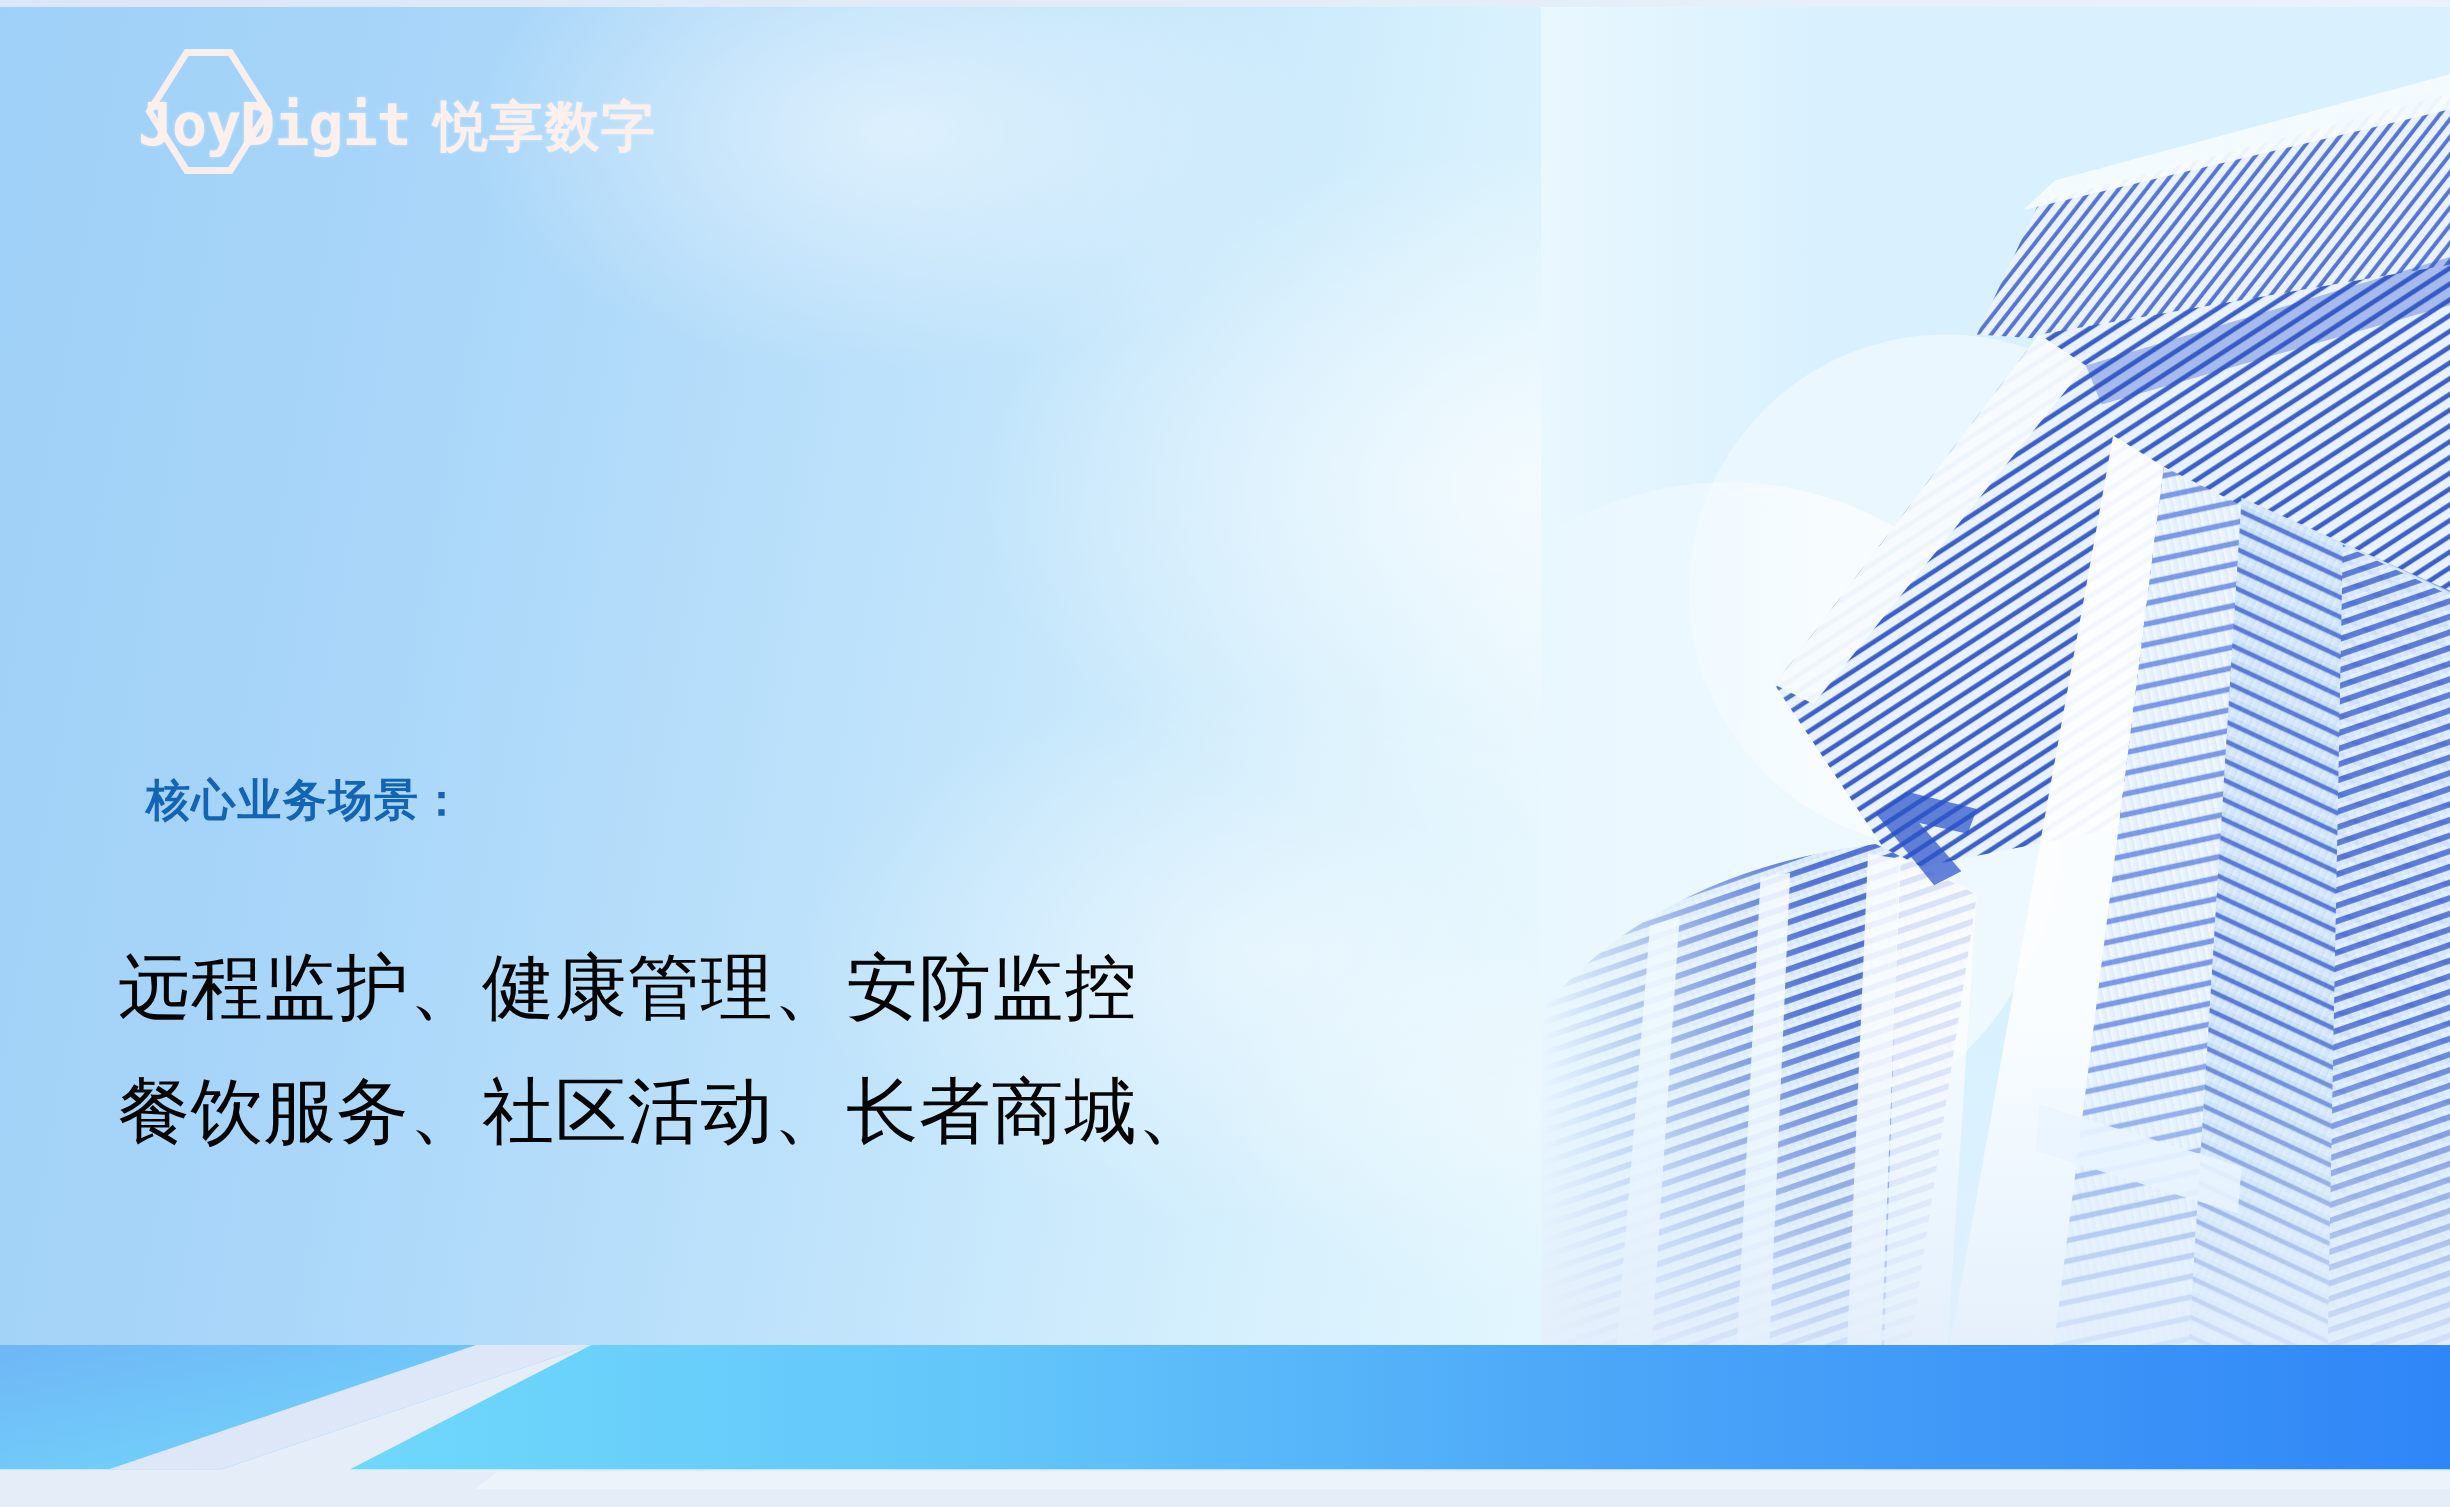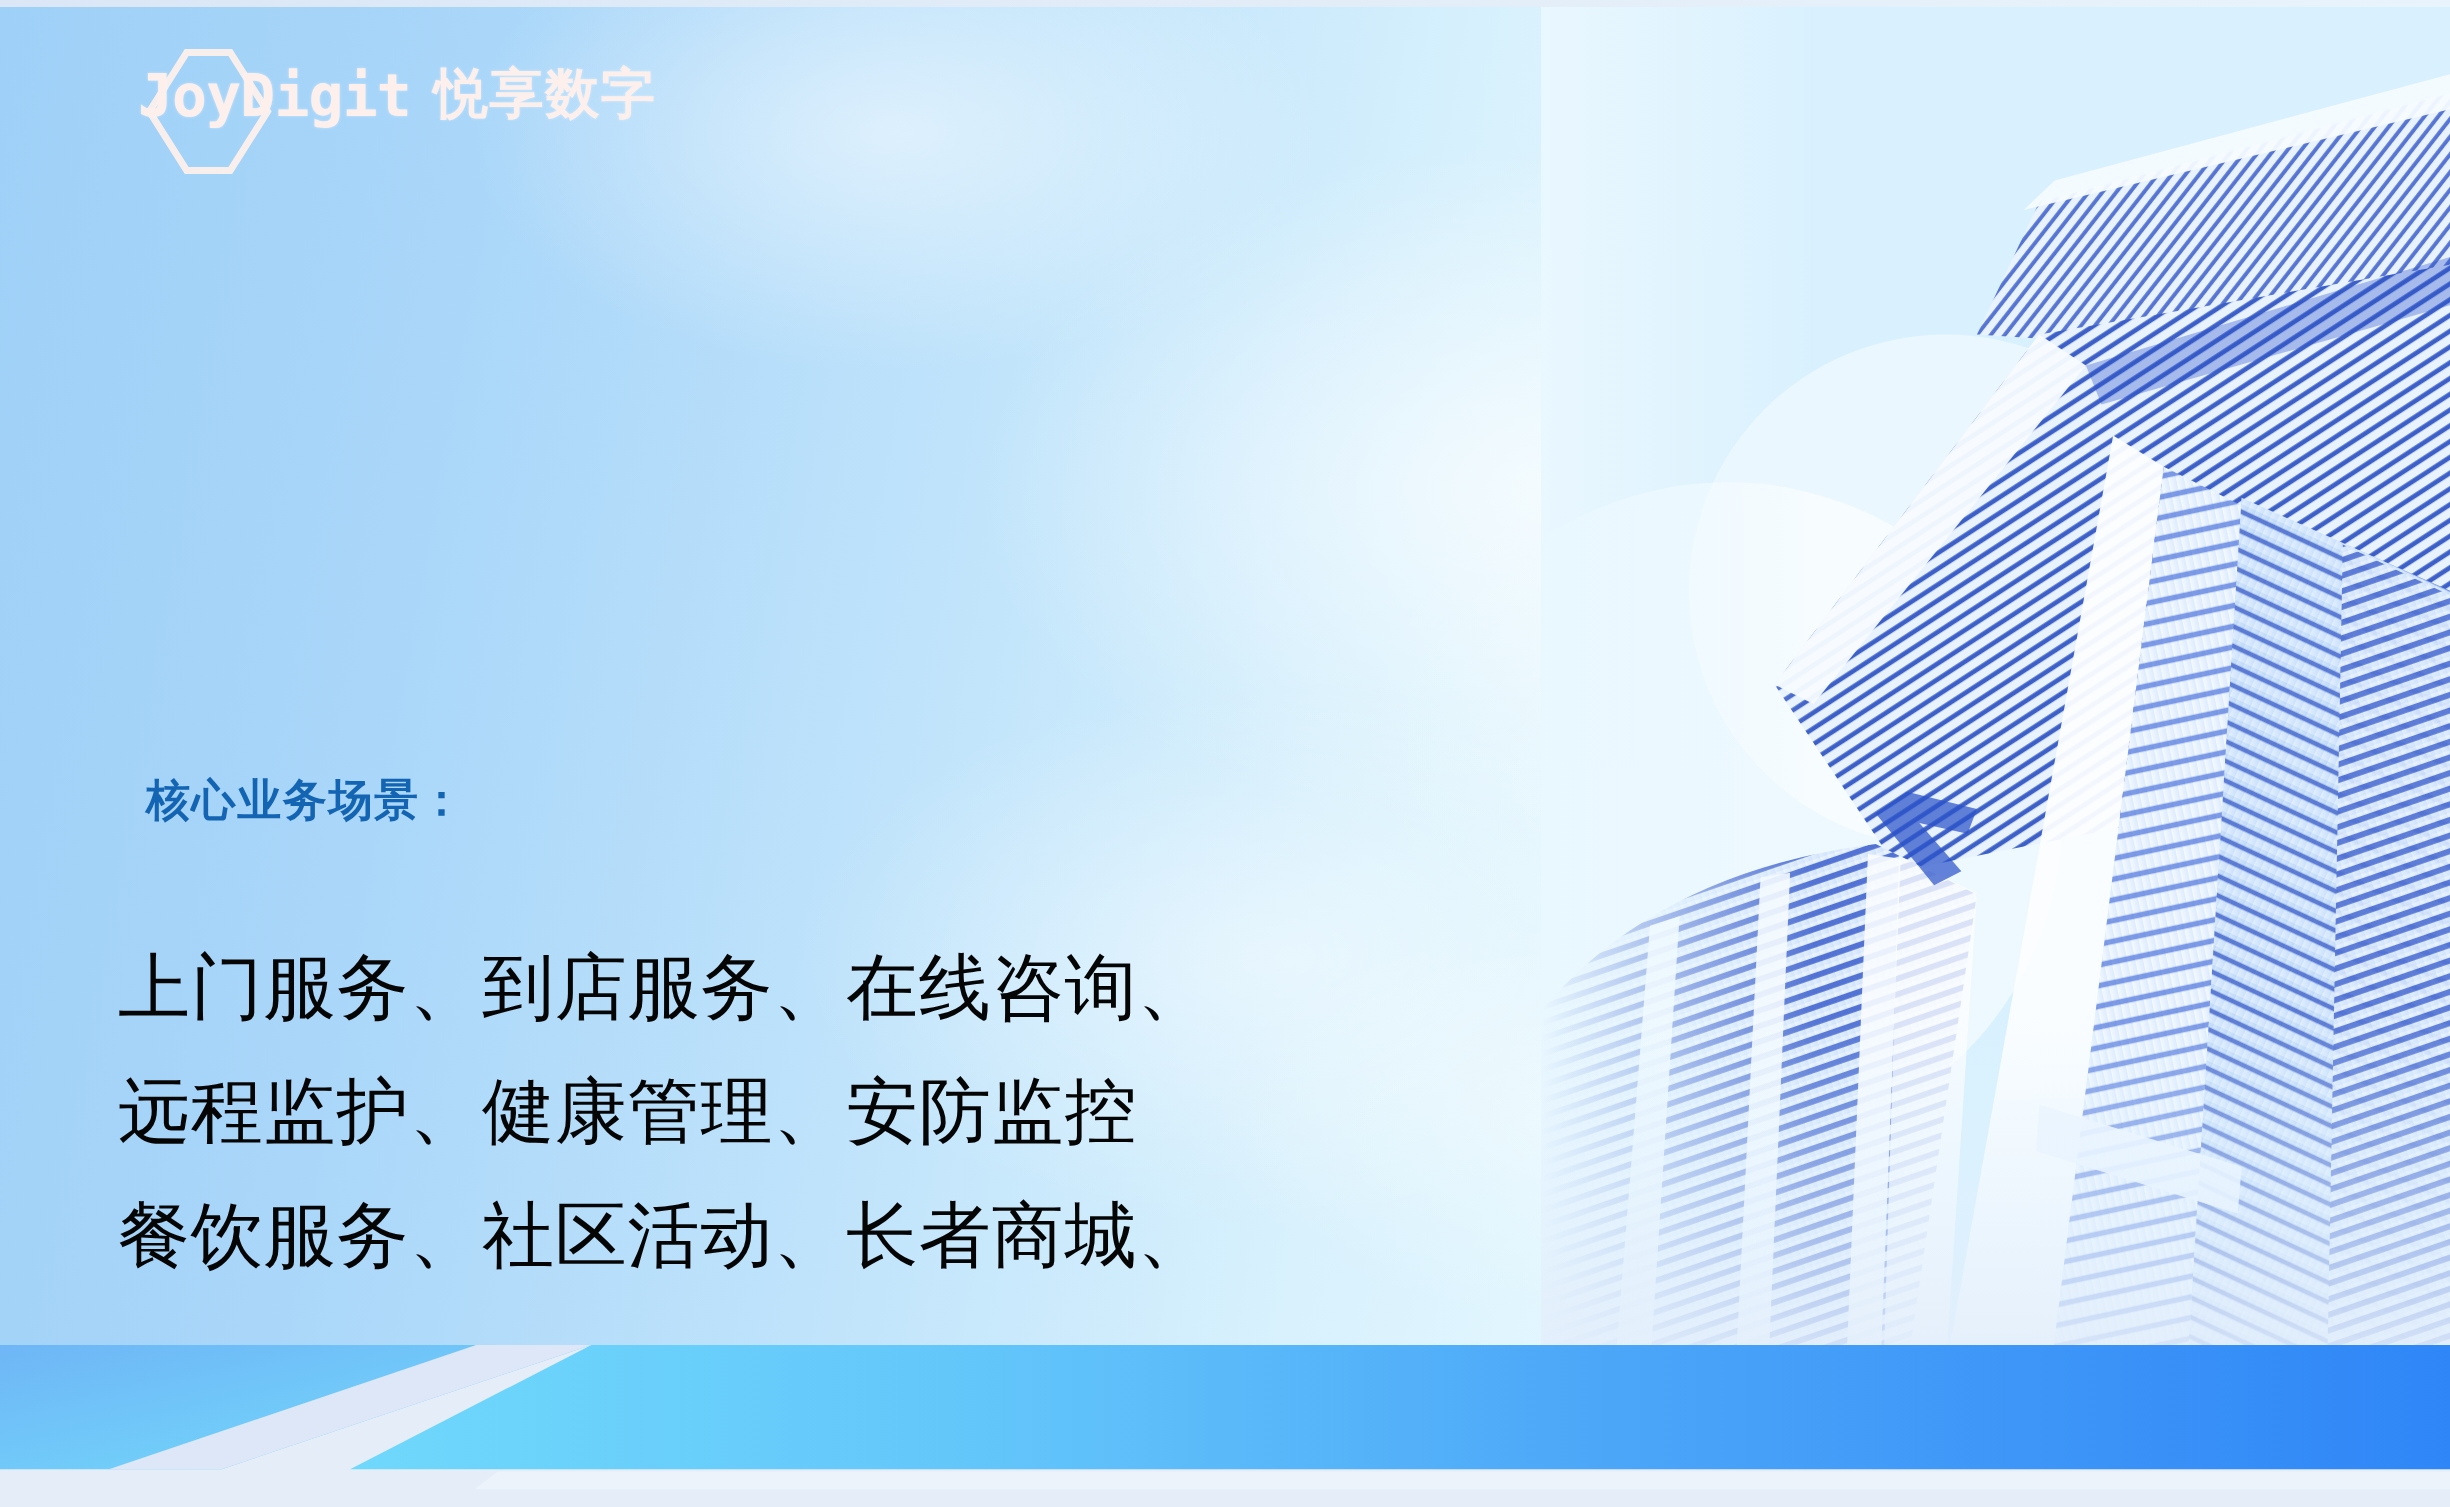--- a/index.html
+++ b/index.html
@@ -51,21 +51,21 @@
     position:absolute;
     left:1541px; top:0; width:910px; height:1369px;
     overflow:hidden;
   }
   .photo svg { display:block; width:100%; height:100%; }
 
   
   .logo {
     position:absolute; left:138px; top:67px;
     height:87px;
-    display:flex; align-items:flex-start;
+    display:flex; align-items:flex-end;
   }
   .logo .hex {
     position:absolute; left:6.2px; top:-20px;
     width:129px; height:129px;
   }
   .logo .hex svg { display:block; width:100%; height:100%; }
   .logo .wordmark {
     position:relative;
     font-family:"DejaVu Sans Mono","Liberation Mono",monospace;
     font-weight:bold;
@@ -239,21 +239,20 @@
       </svg>
     </span>
     <span class="wordmark">JoyDigit</span>
     <span class="cn">悦享数字</span>
   </div>
 
 
   <div class="section-label">核心业务场景：</div>
 
   <div class="scenes">
-    <div>上门服务、到店服务、在线咨询、</div>
     <div>远程监护、健康管理、安防监控</div>
     <div>餐饮服务、社区活动、长者商城、</div>
   </div>
 
   <div class="footer">
     <svg viewBox="0 0 3149 210" preserveAspectRatio="none" aria-hidden="true">
       <defs>
         <linearGradient id="bandMain" x1="0" y1="0" x2="1" y2="0">
           <stop offset="0" stop-color="#6fd8fb"></stop>
           <stop offset="0.30" stop-color="#63c6fa"></stop>

